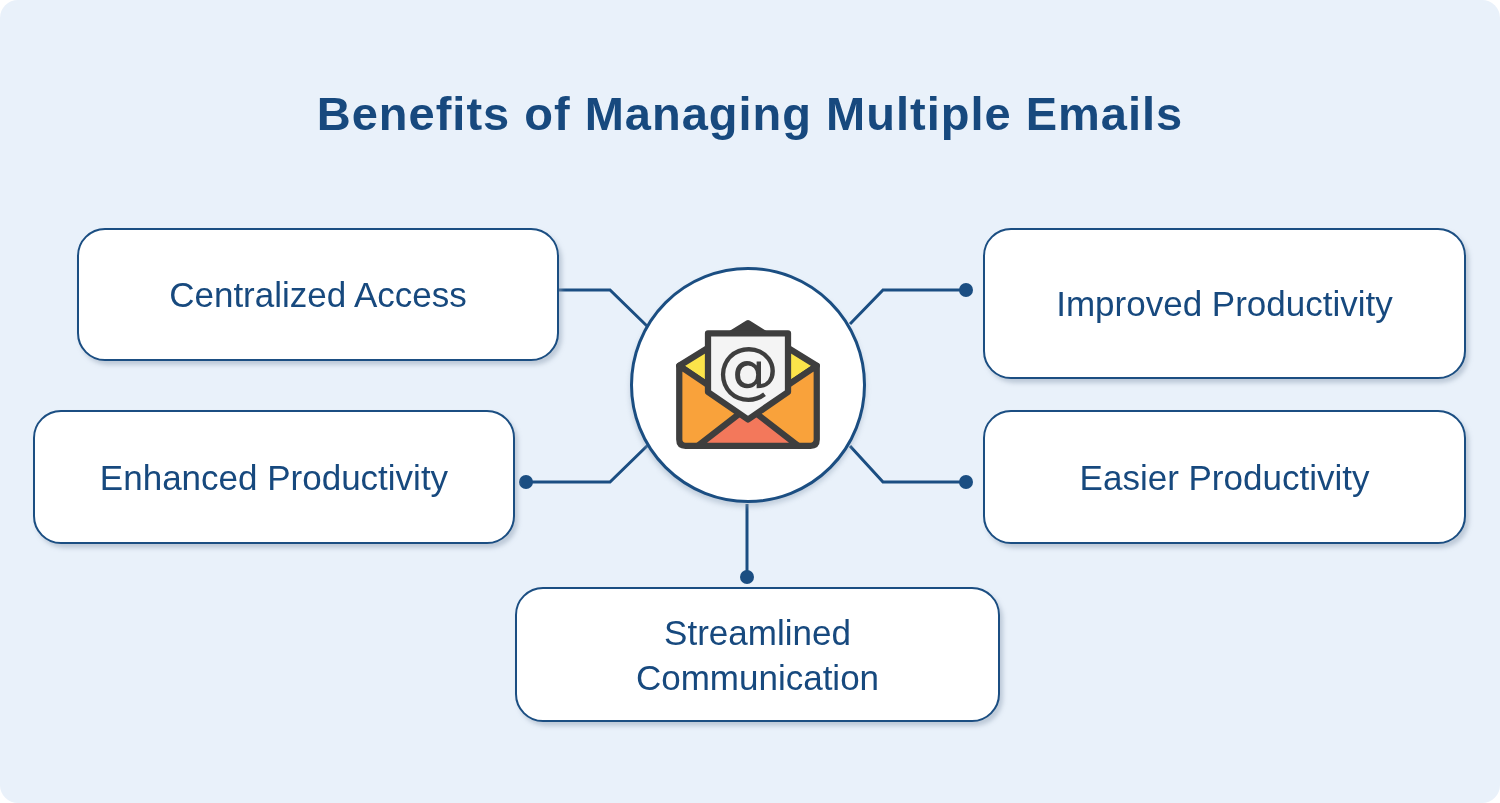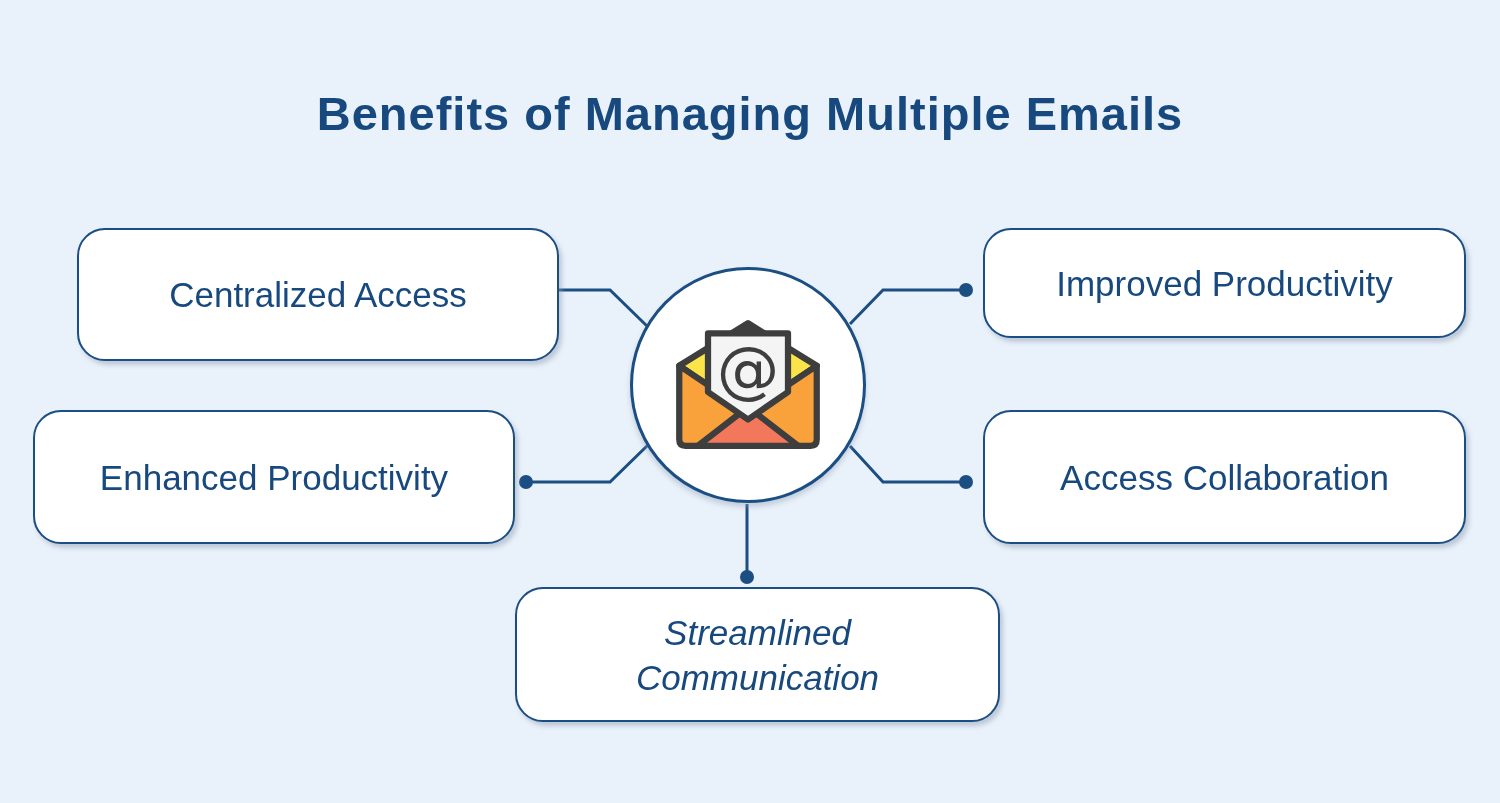--- a/index.html
+++ b/index.html
@@ -2,20 +2,21 @@
 <html><head>
 <meta charset="utf-8">
 <style>
   html,body{margin:0;padding:0;}
   .canvas{
     position:relative;
     width:1500px;height:803px;
     background:#E9F1FA;
     font-family:"Liberation Sans", sans-serif;
     overflow:hidden;
+    border-radius:18px;
   }
   .title{
     position:absolute;
     left:0; top:86px; width:1500px;
     margin:0;
     text-align:center;
     font-size:47px;
     font-weight:700;
     letter-spacing:1px;
     color:#17497E;
@@ -36,23 +37,23 @@
     box-shadow:3px 4px 4px rgba(147,163,184,0.5);
     display:flex; align-items:center; justify-content:center;
     text-align:center;
     color:#17497E;
     font-size:35px;
     line-height:45px;
     box-sizing:border-box;
   }
   .node-tl{ left:33px;  top:228px; width:482px; height:133px;margin-left:44px; }
   .node-bl{ left:33px;  top:410px; width:482px; height:134px; }
-  .node-tr{ left:983px; top:228px; width:483px; height:110px; }
+  .node-tr{ left:983px; top:228px; width:483px; height:151px; }
   .node-br{ left:983px; top:410px; width:483px; height:134px; }
-  .node-bc{ left:515px; top:587px; width:485px; height:135px; padding:18px 70px;font-style:italic; }
+  .node-bc{ left:515px; top:587px; width:485px; height:135px; padding:18px 70px; }
   .hub{
     position:absolute;
     left:630px; top:267px;
     width:236px; height:236px;
     background:#FFFFFF;
     border:3px solid #1B4E82;
     border-radius:50%;
     box-shadow:0 4px 5px rgba(147,163,184,0.45);
     box-sizing:border-box;
     display:flex; align-items:center; justify-content:center;
@@ -85,21 +86,21 @@
 
   <div class="node node-bl">
     <span>Enhanced Productivity</span>
   </div>
 
   <div class="node node-tr">
     <span>Improved Productivity</span>
   </div>
 
   <div class="node node-br">
-    <span>Access Collaboration</span>
+    <span>Easier Productivity</span>
   </div>
 
   <div class="node node-bc">
     <span>Streamlined Communication</span>
   </div>
 
   <div class="hub">
     <svg width="150" height="140" viewBox="0 0 120 112" xmlns="http://www.w3.org/2000/svg">
       <g stroke="#3E3E3E" stroke-width="5" stroke-linejoin="round">
 

